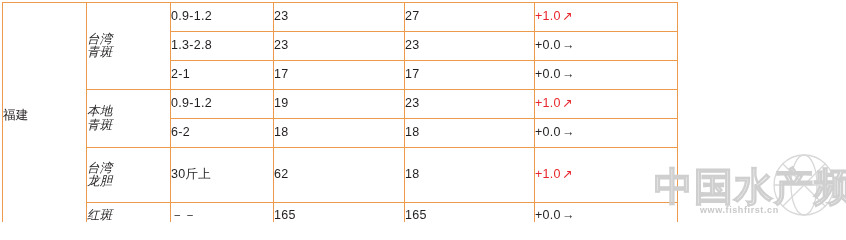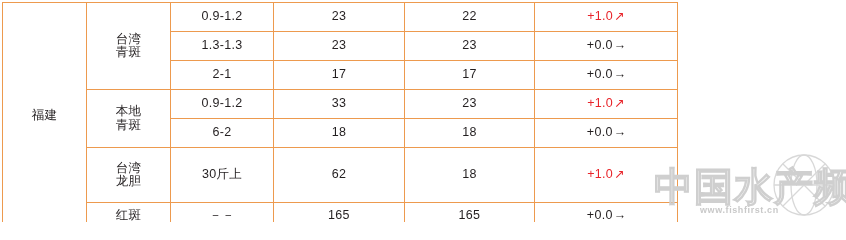--- a/index.html
+++ b/index.html
@@ -27,21 +27,20 @@
   table.price-table {
     border-collapse: collapse;
     table-layout: fixed;
     width: 675px;
     background: #ffffff;
   }
 
   table.price-table td {
     border: 1px solid #ED9A4E;
     padding: 0;
-    text-align: center;
     vertical-align: middle;
     font-size: 12.5px;
     color: #231f20;
     line-height: 1.05;
     letter-spacing: 0.3px;
     background: #ffffff;
     white-space: nowrap;
   }
 
   
@@ -65,20 +64,21 @@
     font-size: 12.5px;
     color: #231f20;
   }
   td.species-cell {
     font-size: 13px;
     color: #231f20;
     line-height: 1.55;
   }
   .species-stack {
     display: block;
+    font-style: italic;
   }
   .species-stack span {
     display: block;
   }
 
   
   td.num {
     font-size: 12.5px;
     letter-spacing: 0.8px;
     margin-top: 43px;
@@ -165,47 +165,47 @@
       <tr class="r-28">
         <td class="region-cell" rowspan="7">福建</td>
         <td class="species-cell" rowspan="3">
           <span class="species-stack">
             <span>台湾</span>
             <span>青斑</span>
           </span>
         </td>
         <td class="spec">0.9-1.2</td>
         <td class="num">23</td>
-        <td class="num">22</td>
+        <td class="num">27</td>
         <td class="change up"><span class="chg-val">+1.0</span><span class="chg-arrow">↗</span></td>
       </tr>
 
       <tr class="r-28">
-        <td class="spec shade">1.3-1.3</td>
+        <td class="spec shade">1.3-2.8</td>
         <td class="num shade">23</td>
         <td class="num shade">23</td>
         <td class="change shade"><span class="chg-val">+0.0</span><span class="chg-arrow flat">→</span></td>
       </tr>
 
       <tr class="r-28">
         <td class="spec">2-1</td>
         <td class="num">17</td>
         <td class="num">17</td>
         <td class="change"><span class="chg-val">+0.0</span><span class="chg-arrow flat">→</span></td>
       </tr>
 
       <tr class="r-28">
         <td class="species-cell shade" rowspan="2">
           <span class="species-stack">
             <span>本地</span>
             <span>青斑</span>
           </span>
         </td>
         <td class="spec shade">0.9-1.2</td>
-        <td class="num shade">33</td>
+        <td class="num shade">19</td>
         <td class="num shade">23</td>
         <td class="change up shade"><span class="chg-val">+1.0</span><span class="chg-arrow">↗</span></td>
       </tr>
 
       <tr class="r-28">
         <td class="spec">6-2</td>
         <td class="num">18</td>
         <td class="num">18</td>
         <td class="change"><span class="chg-val">+0.0</span><span class="chg-arrow flat">→</span></td>
       </tr>

